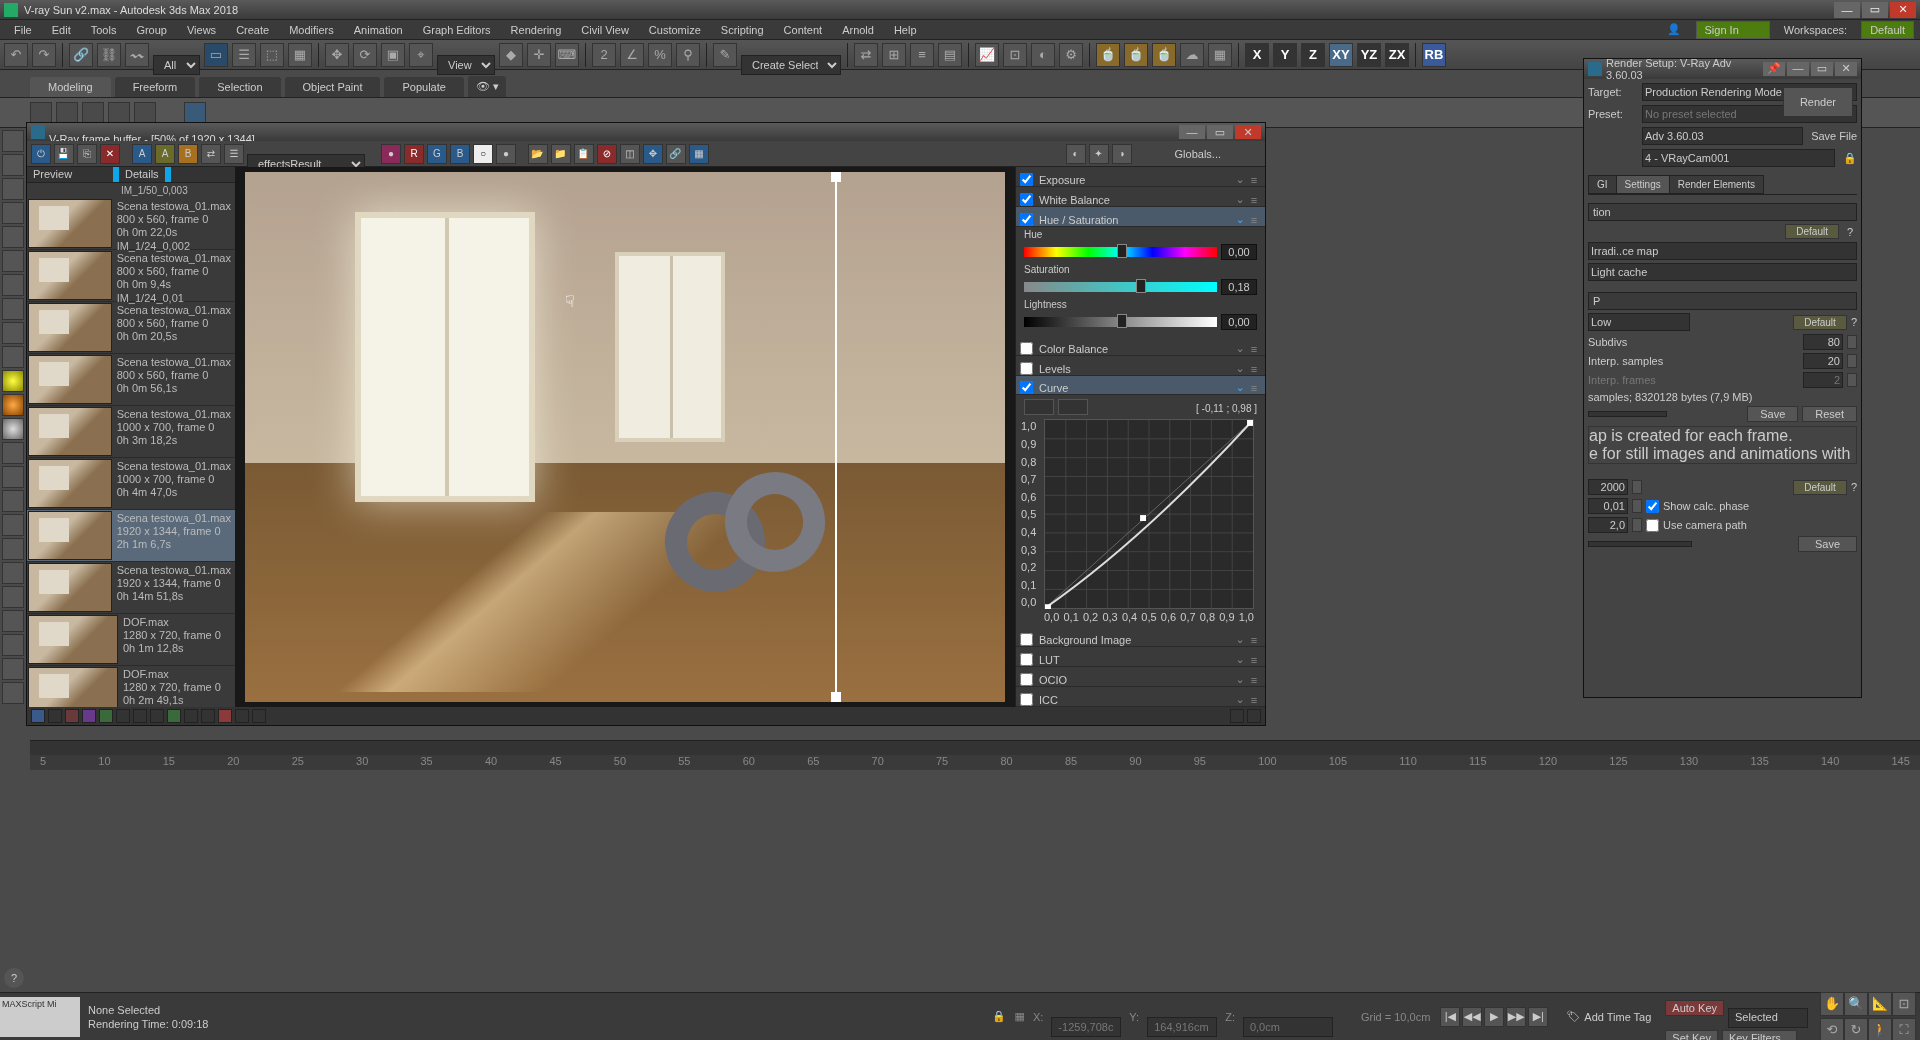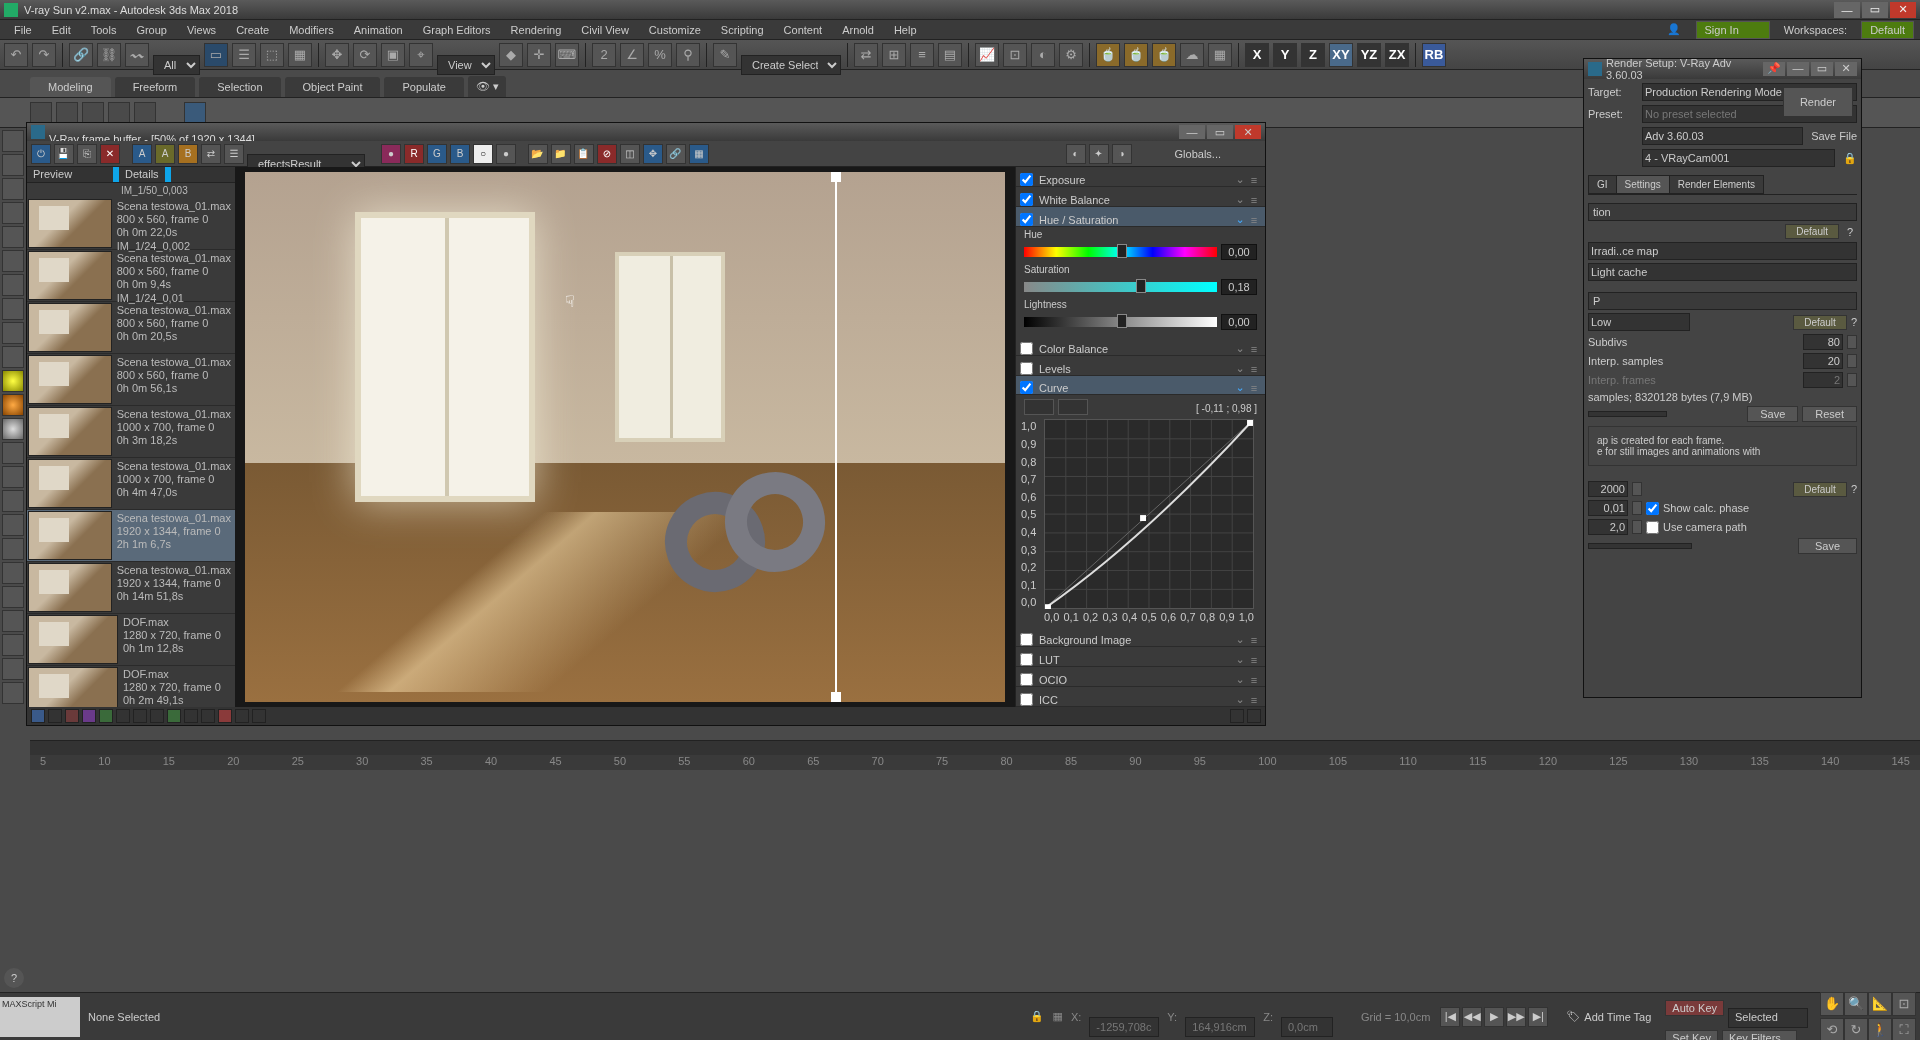--- a/index.html
+++ b/index.html
@@ -686,21 +686,21 @@
         </div>
       <div class="rs-field">
           <span>samples; 8320128 bytes (7,9 MB)</span>
         </div>
       <div class="rs-field">
           <div class="rs-sel" style="width:60px"></div>
           <div style="flex:1"></div>
           <span class="rs-btn" style="padding:1px 12px">Save</span>
           <span class="rs-btn" style="padding:1px 12px">Reset</span>
         </div>
-      <div style="border:1px solid #333;padding:8px;margin:4px 0;font-size:10px;white-space:pre-line">ap is created for each frame.
+      <div style="border:1px solid #333;padding:0;margin:4px 0;font-size:16px;white-space:pre-line">ap is created for each frame.
 e for still images and animations with</div>
     </div>
     <div class="rs-section">
       <div class="rs-field">
           <span class="inum">2000</span>
           <span class="ispin"></span>
           <div style="flex:1"></div>
           <span class="rs-default">Default</span>
           <span>?</span>
         </div>
@@ -757,30 +757,31 @@
       <span>135</span>
       <span>140</span>
       <span>145</span>
     </div>
 </div>
 
 <div class="statusbar">
   <div class="script">MAXScript Mi</div>
   <div class="info">
     <div>None Selected</div>
+    <div>Rendering Time:  0:09:18</div>
   </div>
   <div class="coords">
     <span>🔒</span>
     <span>▦</span>
     <span>X:</span>
       <input class="tsel" style="width: 70px; color: rgb(119, 119, 119);" value="-1259,708c">
     <span>Y:</span>
       <input class="tsel" style="width: 70px; color: rgb(119, 119, 119);" value="164,916cm">
     <span>Z:</span>
-      <input class="tsel" style="width: 52px; color: rgb(119, 119, 119);" value="0,0cm">
+      <input class="tsel" style="width: 90px; color: rgb(119, 119, 119);" value="0,0cm">
     <span style="margin-left:20px">Grid = 10,0cm</span>
   </div>
   <div class="transport">
     <div class="tb">|◀</div>
     <div class="tb">◀◀</div>
     <div class="tb">▶</div>
     <div class="tb">▶▶</div>
     <div class="tb">▶|</div>
   </div>
   <div style="display:flex;align-items:center;gap:4px;padding:0 8px">

